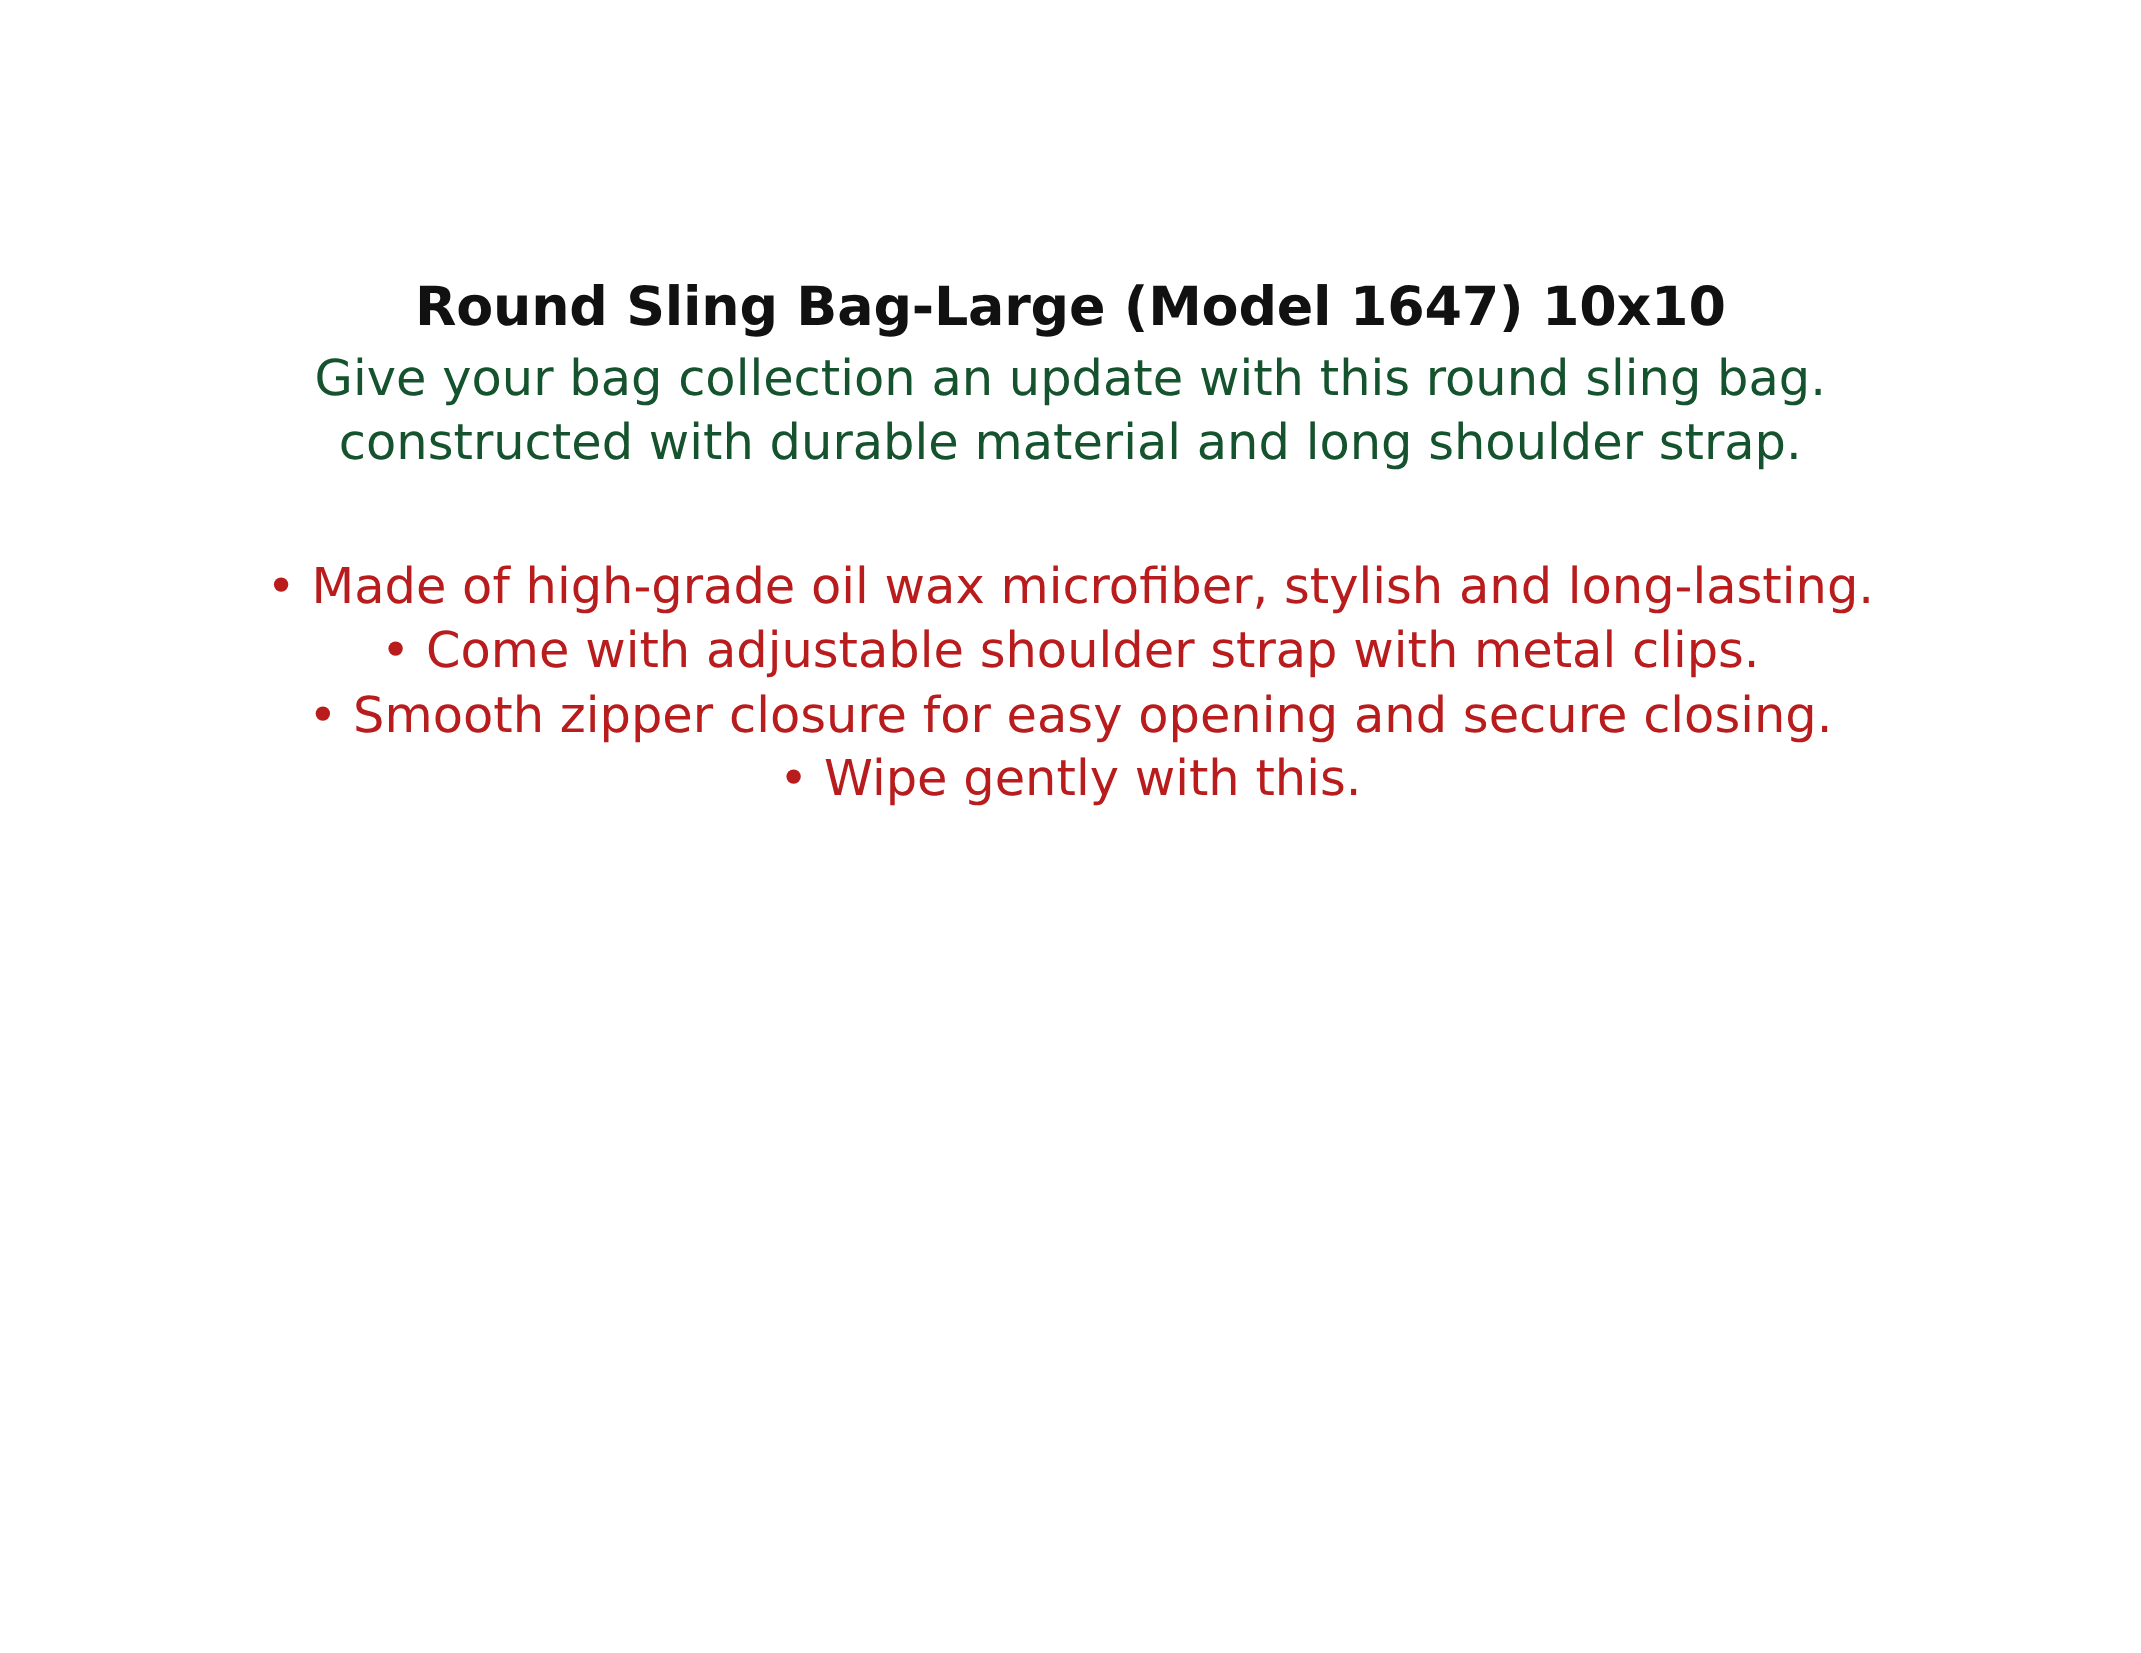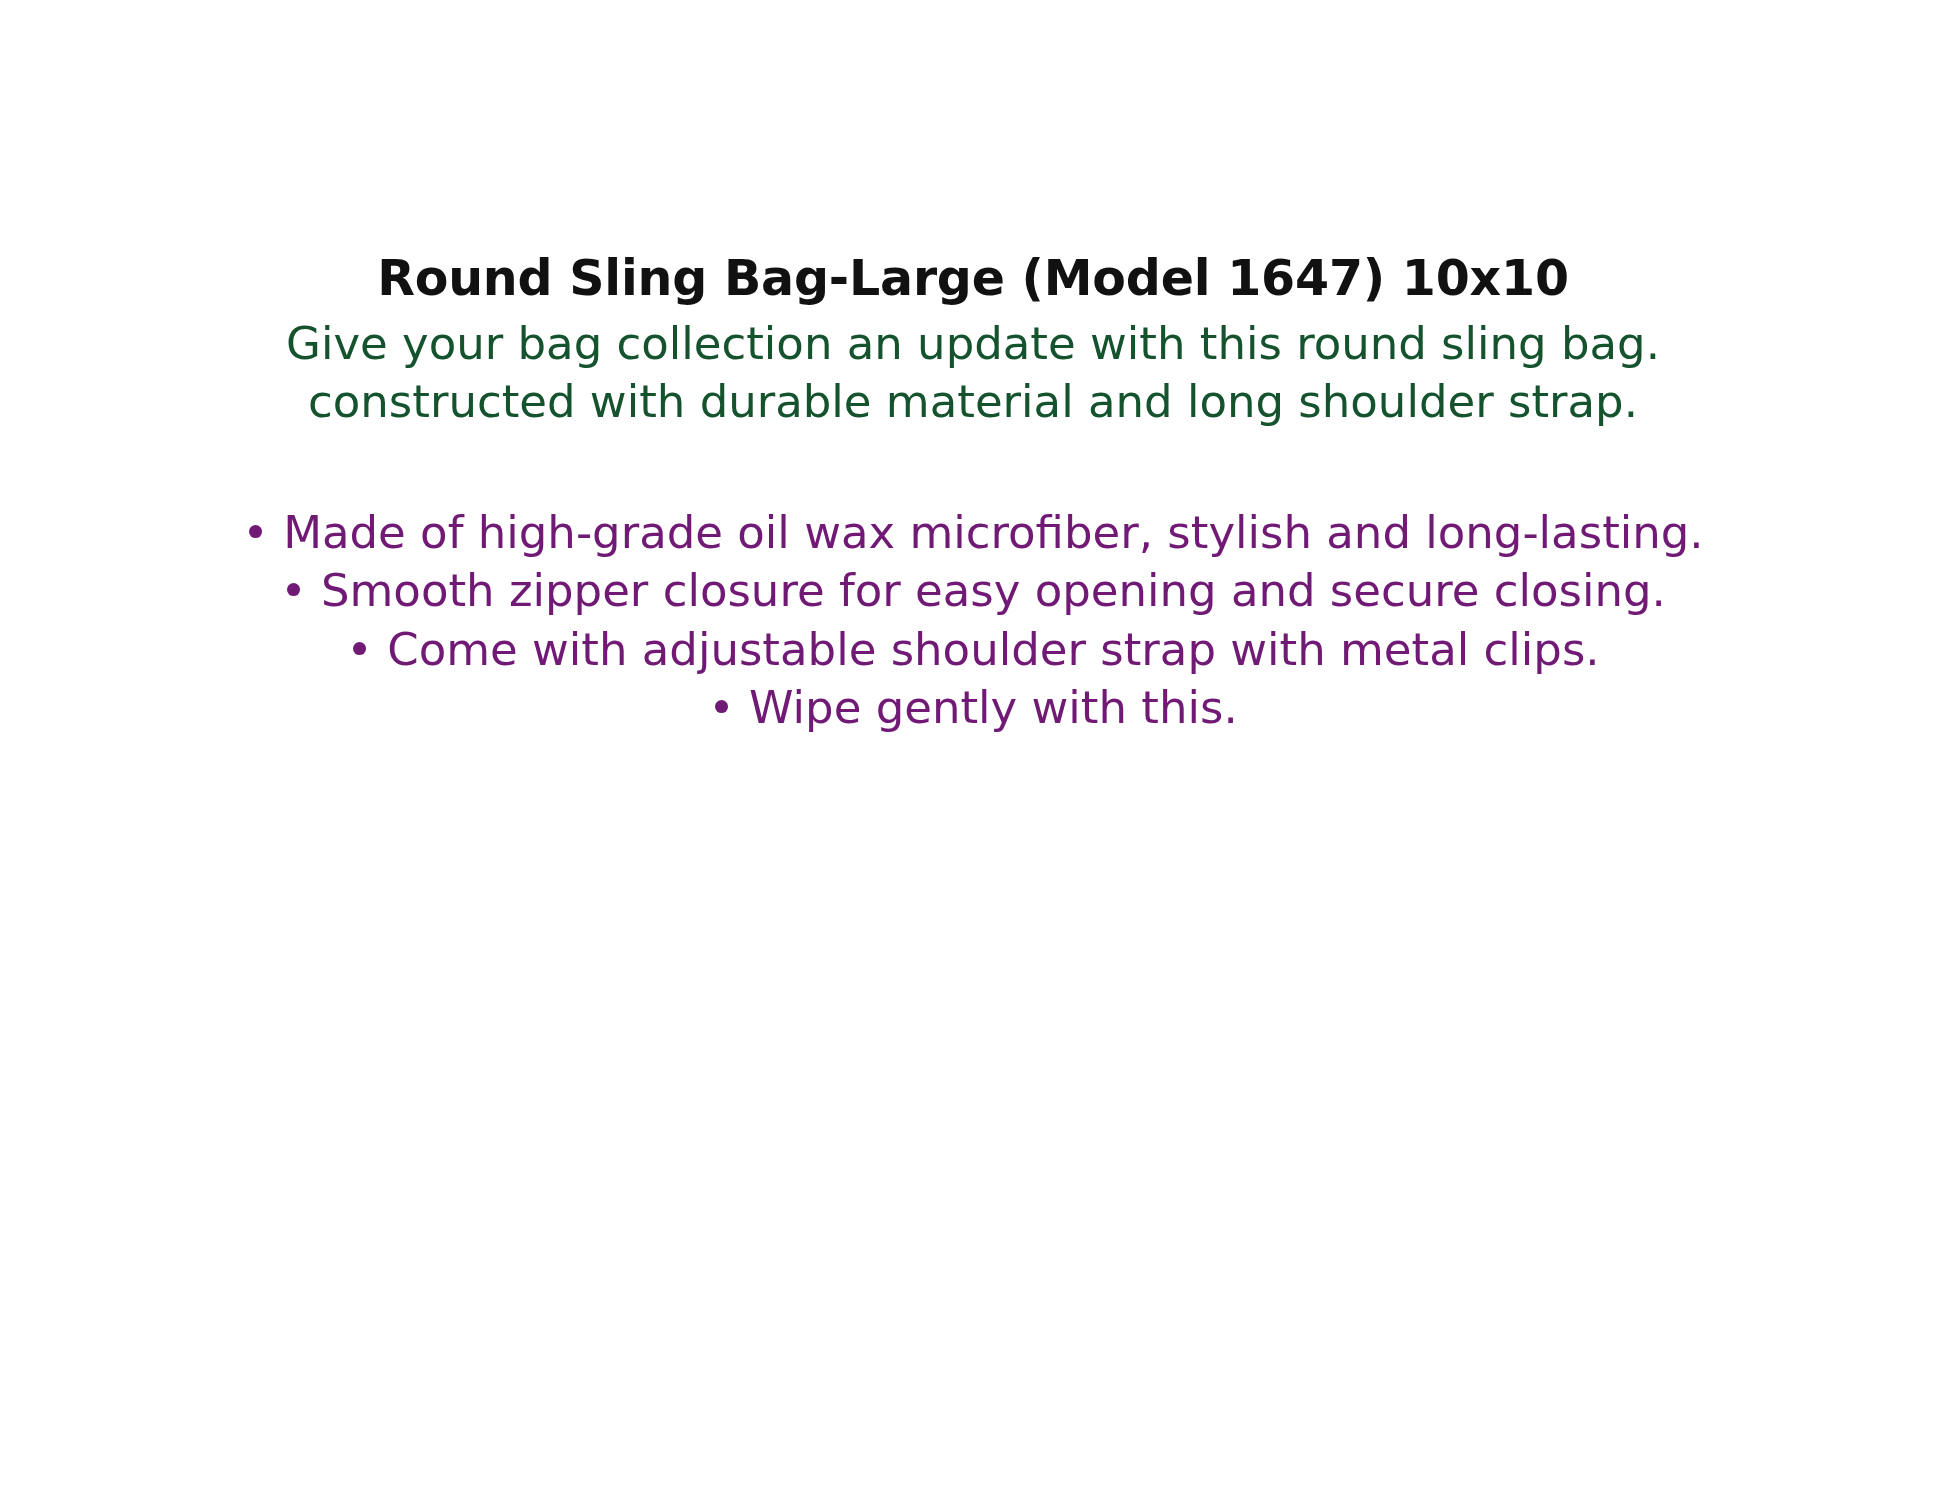--- a/index.html
+++ b/index.html
@@ -52,21 +52,21 @@
   .spacer {
     height: 72px;
   }
   .features {
     list-style: none;
     margin: 0;
     padding: 0 180px;
     font-size: 45px;
     font-weight: 400;
     line-height: 1.30;
-    color: #701a75;
+    color: #b91c1c;
   }
   .features li {
     margin: 0;
     padding: 0;
   }
 </style>
 </head>
 <body>
 
 <div class="page">
@@ -76,19 +76,19 @@
 
     <p class="intro">
       <span class="line">Give your bag collection an update with this round sling bag.</span>
       <span class="line">constructed with durable material and long shoulder strap.</span>
     </p>
 
     <div class="spacer"></div>
 
     <ul class="features">
       <li>• Made of high-grade oil wax microfiber, stylish and long-lasting.</li>
+      <li>• Come with adjustable shoulder strap with metal clips.</li>
       <li>• Smooth zipper closure for easy opening and secure closing.</li>
-      <li>• Come with adjustable shoulder strap with metal clips.</li>
       <li>• Wipe gently with this.</li>
     </ul>
 
   </div>
 </div>
 
 </body></html>

